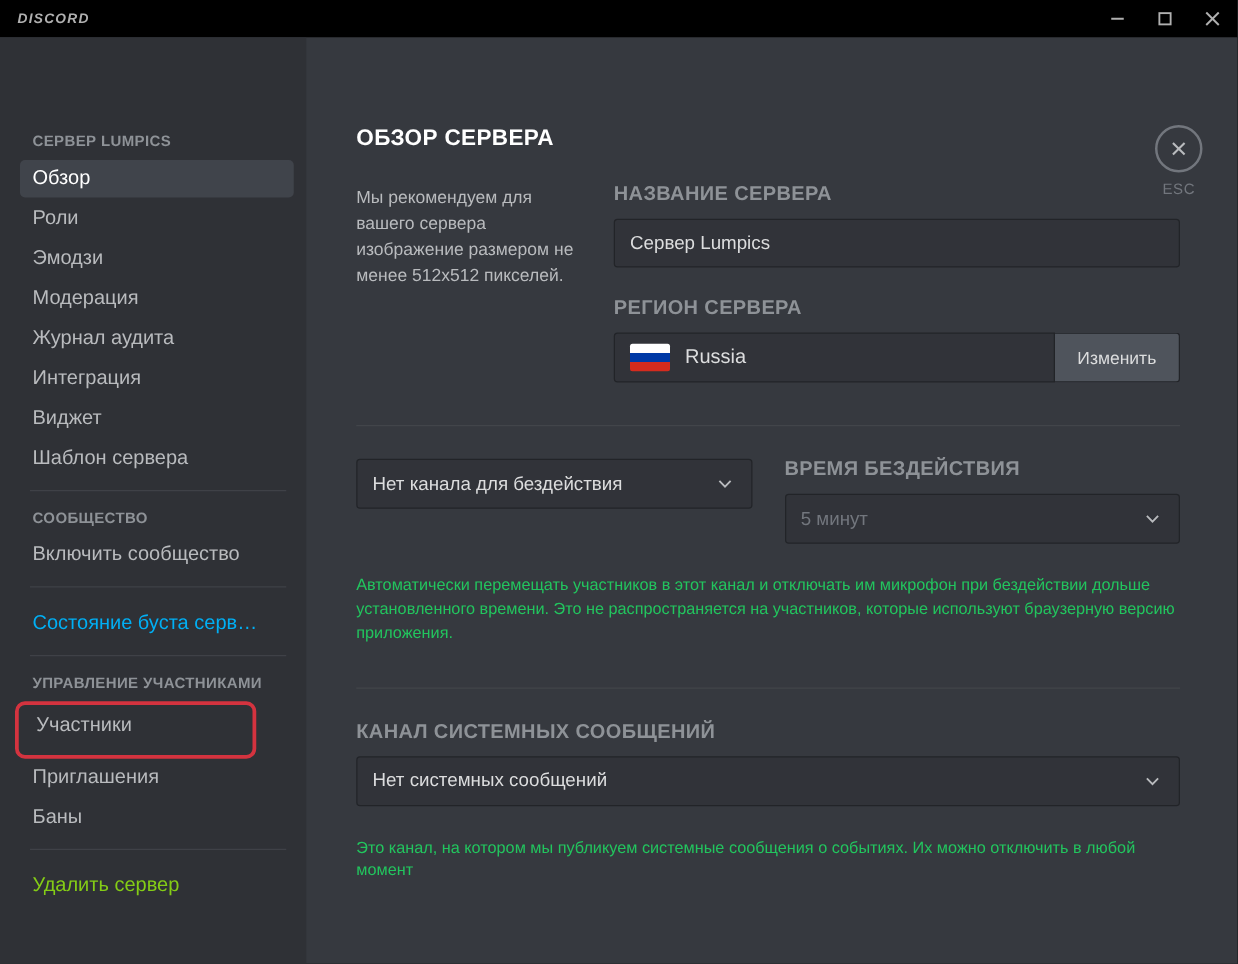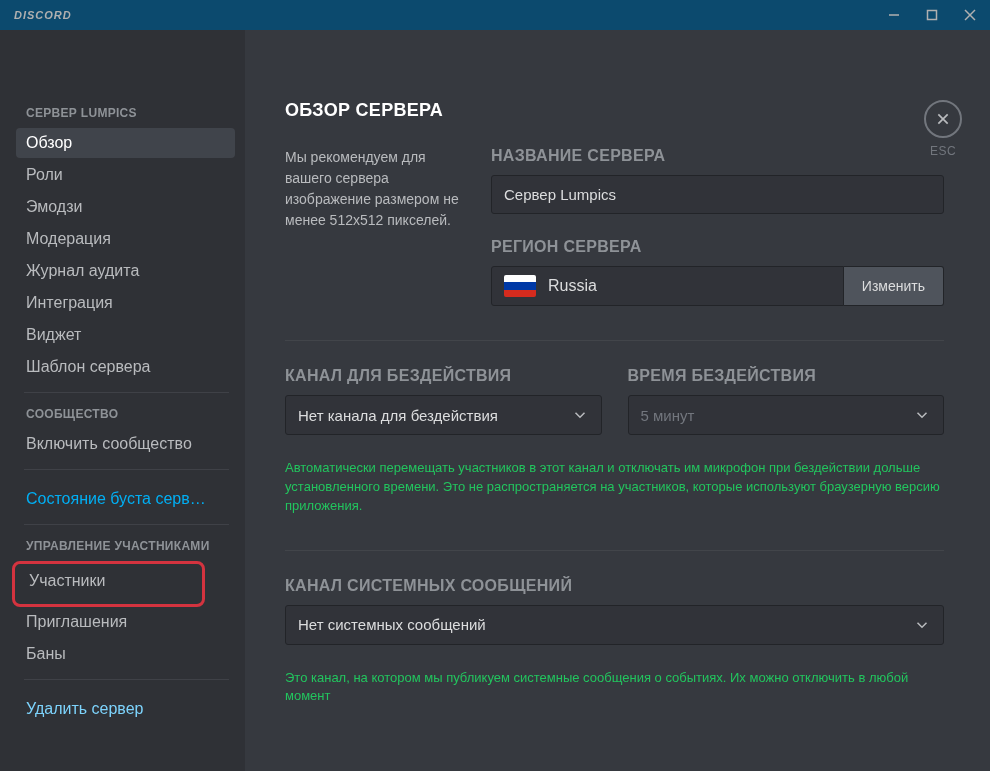--- a/index.html
+++ b/index.html
@@ -1,33 +1,33 @@
 <!DOCTYPE html>
 <html><head>
 <meta charset="utf-8">
 <style>
   * { box-sizing: border-box; margin: 0; padding: 0; }
   html, body { width: 990px; height: 771px; overflow: hidden; font-family: "Segoe UI", Arial, sans-serif; background:#000; }
   .window { width: 990px; height: 771px; background: #36393f; display:flex; flex-direction:column; }
   
-  .titlebar { height: 30px; background:#0c4a6e; display:flex; align-items:center; justify-content:space-between; padding:0 8px 0 14px; }
+  .titlebar { height: 30px; background:#000000; display:flex; align-items:center; justify-content:space-between; padding:0 8px 0 14px; }
   .titlebar-left { font-size:11px; letter-spacing:1px; font-weight:700; color:#b0b0b0; font-style:italic; }
   .titlebar-right { display:flex; gap:14px; }
   .titlebar-btn { width:24px; height:24px; display:flex; align-items:center; justify-content:center; color:#b0b0b0; cursor:pointer; }
   .titlebar-btn svg { width:12px; height:12px; stroke:#b0b0b0; }
   
   .body { flex:1; display:flex; background:#36393f; position:relative; }
   
   .sidebar { width:245px; background:#2f3136; padding-top:76px; padding-bottom:20px; padding-left:26px; padding-right:10px; overflow:hidden; }
   .sb-category { font-size:12px; font-weight:700; color:#8e9297; letter-spacing:0.3px; text-transform:uppercase; margin-bottom:8px; margin-top:10px;}
   .sb-category.first { margin-top:0; }
   .sb-item { font-size:16px; color:#b9bbbe; padding:6px 10px; margin-left:-10px; border-radius:4px; cursor:pointer; margin-bottom:2px;}
   .sb-item.selected { background:#40444b; color:#fff; }
   .sb-item.link { color:#00aff4; white-space:nowrap; overflow:hidden; text-overflow:ellipsis;}
-  .sb-item.danger { color:#7dd3fc; }
+  .sb-item.danger { color:#84cc16; }
   .sb-sep { height:1px; background:#3f4147; margin:10px 6px 14px -2px; }
   .highlight-box { border:3px solid #d4333f; border-radius:8px; padding:2px 6px 6px 4px; margin-left:-14px; margin-right:30px; }
   .highlight-box .sb-item { margin-left:0; }
   
   .main { flex:1; padding:70px 46px 0 40px; position:relative; color:#b9bbbe; overflow:hidden;}
   .page-title { font-size:18px; font-weight:700; color:#fff; margin-bottom:26px; letter-spacing:0.3px; }
   .row { display:flex; gap:26px; }
   .avatar-block { width:130px; display:flex; flex-direction:column; align-items:center; }
   .avatar-circle { width:100px; height:100px; border-radius:50%; background:#7289da; display:flex; align-items:center; justify-content:center; color:#fff; font-size:30px; font-weight:500; position:relative; overflow:hidden;}
   .avatar-text { white-space:nowrap; }
@@ -132,21 +132,20 @@
             </div>
             <div class="region-change">Изменить</div>
           </div>
         </div>
       </div>
 
       <div class="hr"></div>
 
       <div class="two-col">
         <div class="col">
-          <div class="field-label">КАНАЛ ДЛЯ БЕЗДЕЙСТВИЯ</div>
           <div class="select-box">
             <span>Нет канала для бездействия</span>
             <span class="chev-down"><svg viewBox="0 0 24 24" stroke-width="2">
                   <polyline points="6 9 12 15 18 9"></polyline>
                 </svg></span>
           </div>
         </div>
         <div class="col">
           <div class="field-label">ВРЕМЯ БЕЗДЕЙСТВИЯ</div>
           <div class="select-box disabled">

